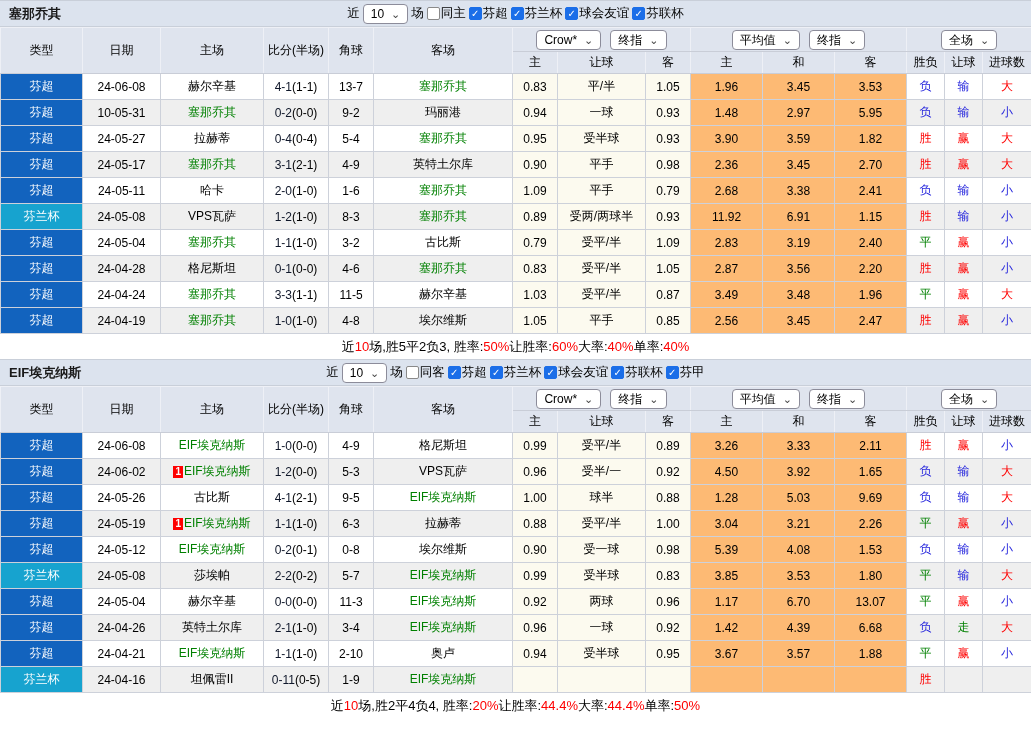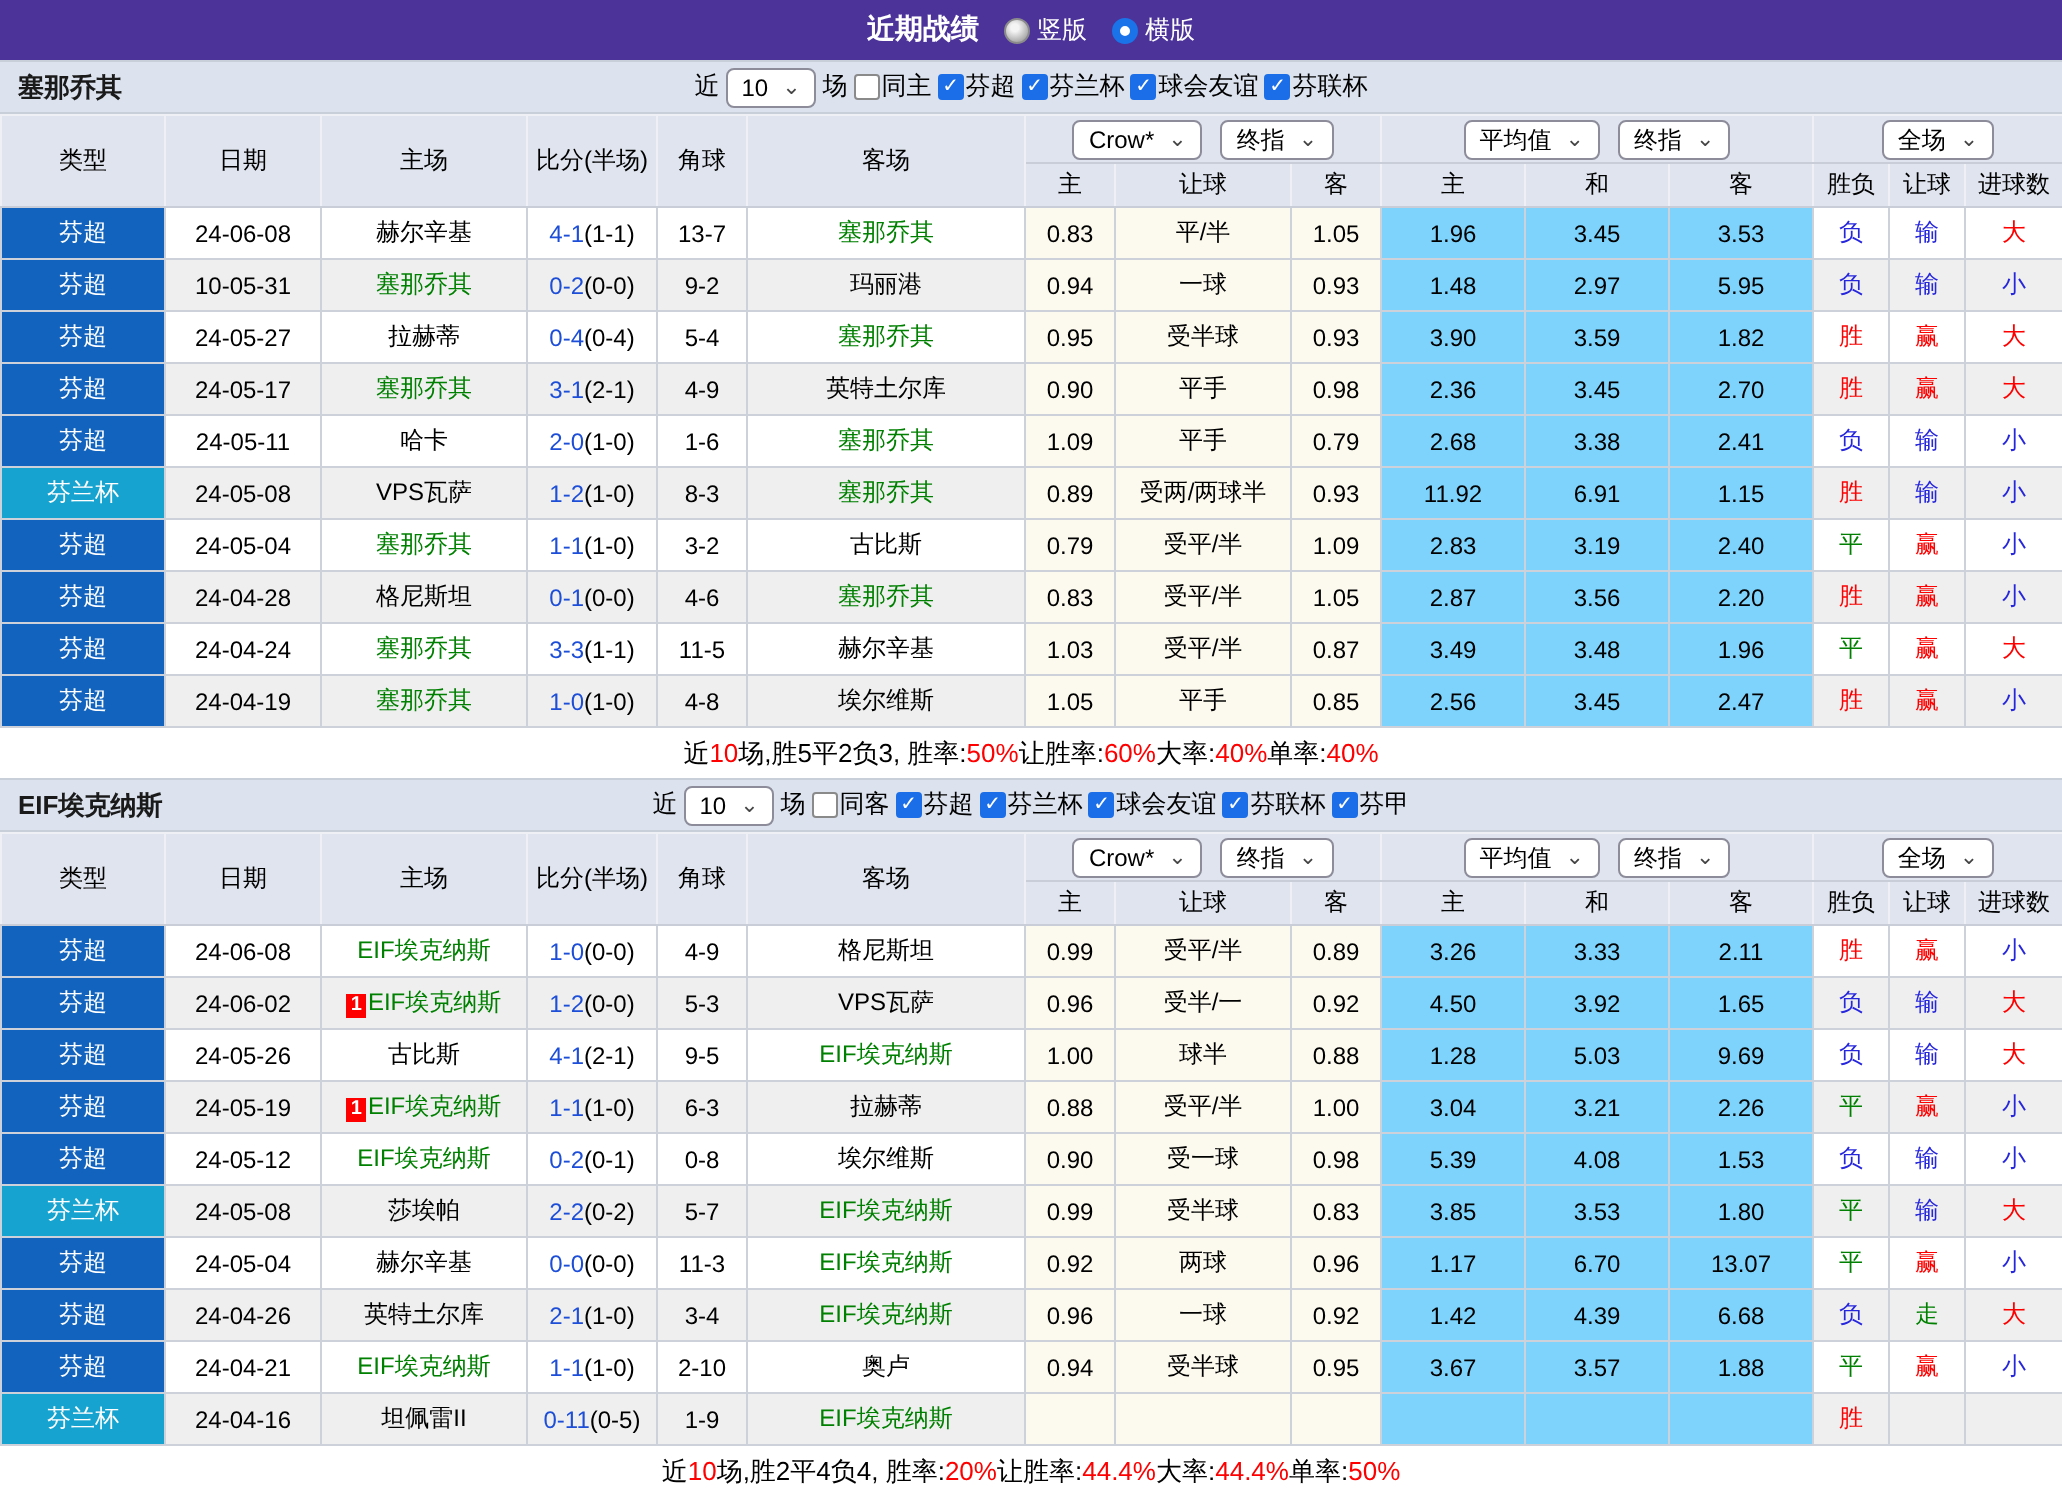--- a/index.html
+++ b/index.html
@@ -45,54 +45,43 @@
   table { border-collapse: collapse; table-layout: fixed; width: 1031px; font-size: 12px; }
   th, td { border: 1px solid #cdd1da; text-align: center; padding: 0; overflow: hidden; white-space: nowrap; }
   thead th { background: #dfe4ee; font-weight: normal; font-size: 12px; border-color: #eef0f6; border-bottom-color: #c9cdd7; }
   thead tr.dd-row { height: 24px; }
   thead tr.lbl-row { height: 22px; }
   .dd-cell { }
   .dd-wrap { display: flex; align-items: center; justify-content: center; gap: 9px; }
   tbody tr { height: 26px; background: #fff; }
   tbody tr:nth-child(even) { background: #efefef; }
   td.c-odds { background: #fcfaef; }
-  td.c-avg { background: #7dd3fc; }
+  td.c-avg { background: #fdba74; }
   td.td-type { color: #fff; }
   td.type-super { background: #1263be; }
   td.type-cup { background: #17a3cf; }
   .team-self { color: #008000; }
-  .ft { color: #1d4ed8; }
+  .ft { color: #0f172a; }
   .ht { color: #000; }
   .badge1 {
     background: #fe0000; color: #fff; font-size: 10px; line-height: 12px;
     display: inline-block; padding: 0 2px; margin-right: 1px; font-weight: bold;
   }
   .res-win { color: #fe0000; } .res-big { color: #fe0000; }
   .res-lose { color: #2626dd; } .res-small { color: #2626dd; }
   .res-draw { color: #008000; } .res-walk { color: #008000; }
 
   .summary { height: 25px; display: flex; align-items: center; justify-content: center; font-size: 13px; background: #fff; }
   .seg-k { color: #000; } .seg-r { color: #fe0000; }
 </style>
 </head>
 <body>
 
 <div class="page">
 
-  <div class="titlebar">
-    <span class="title">近期战绩</span>
-    <label class="radio-opt">
-      <span class="radio radio-gray"></span>
-      <span>竖版</span>
-    </label>
-    <label class="radio-opt">
-      <span class="radio radio-blue"></span>
-      <span>横版</span>
-    </label>
-  </div>
 
   <section>
     <div class="section-header">
       <span class="team-title">塞那乔其</span>
       <div class="filters">
         <span>近</span>
         <span class="selbox">
           <span>10</span>
           <span class="chev">⌄</span>
         </span>

